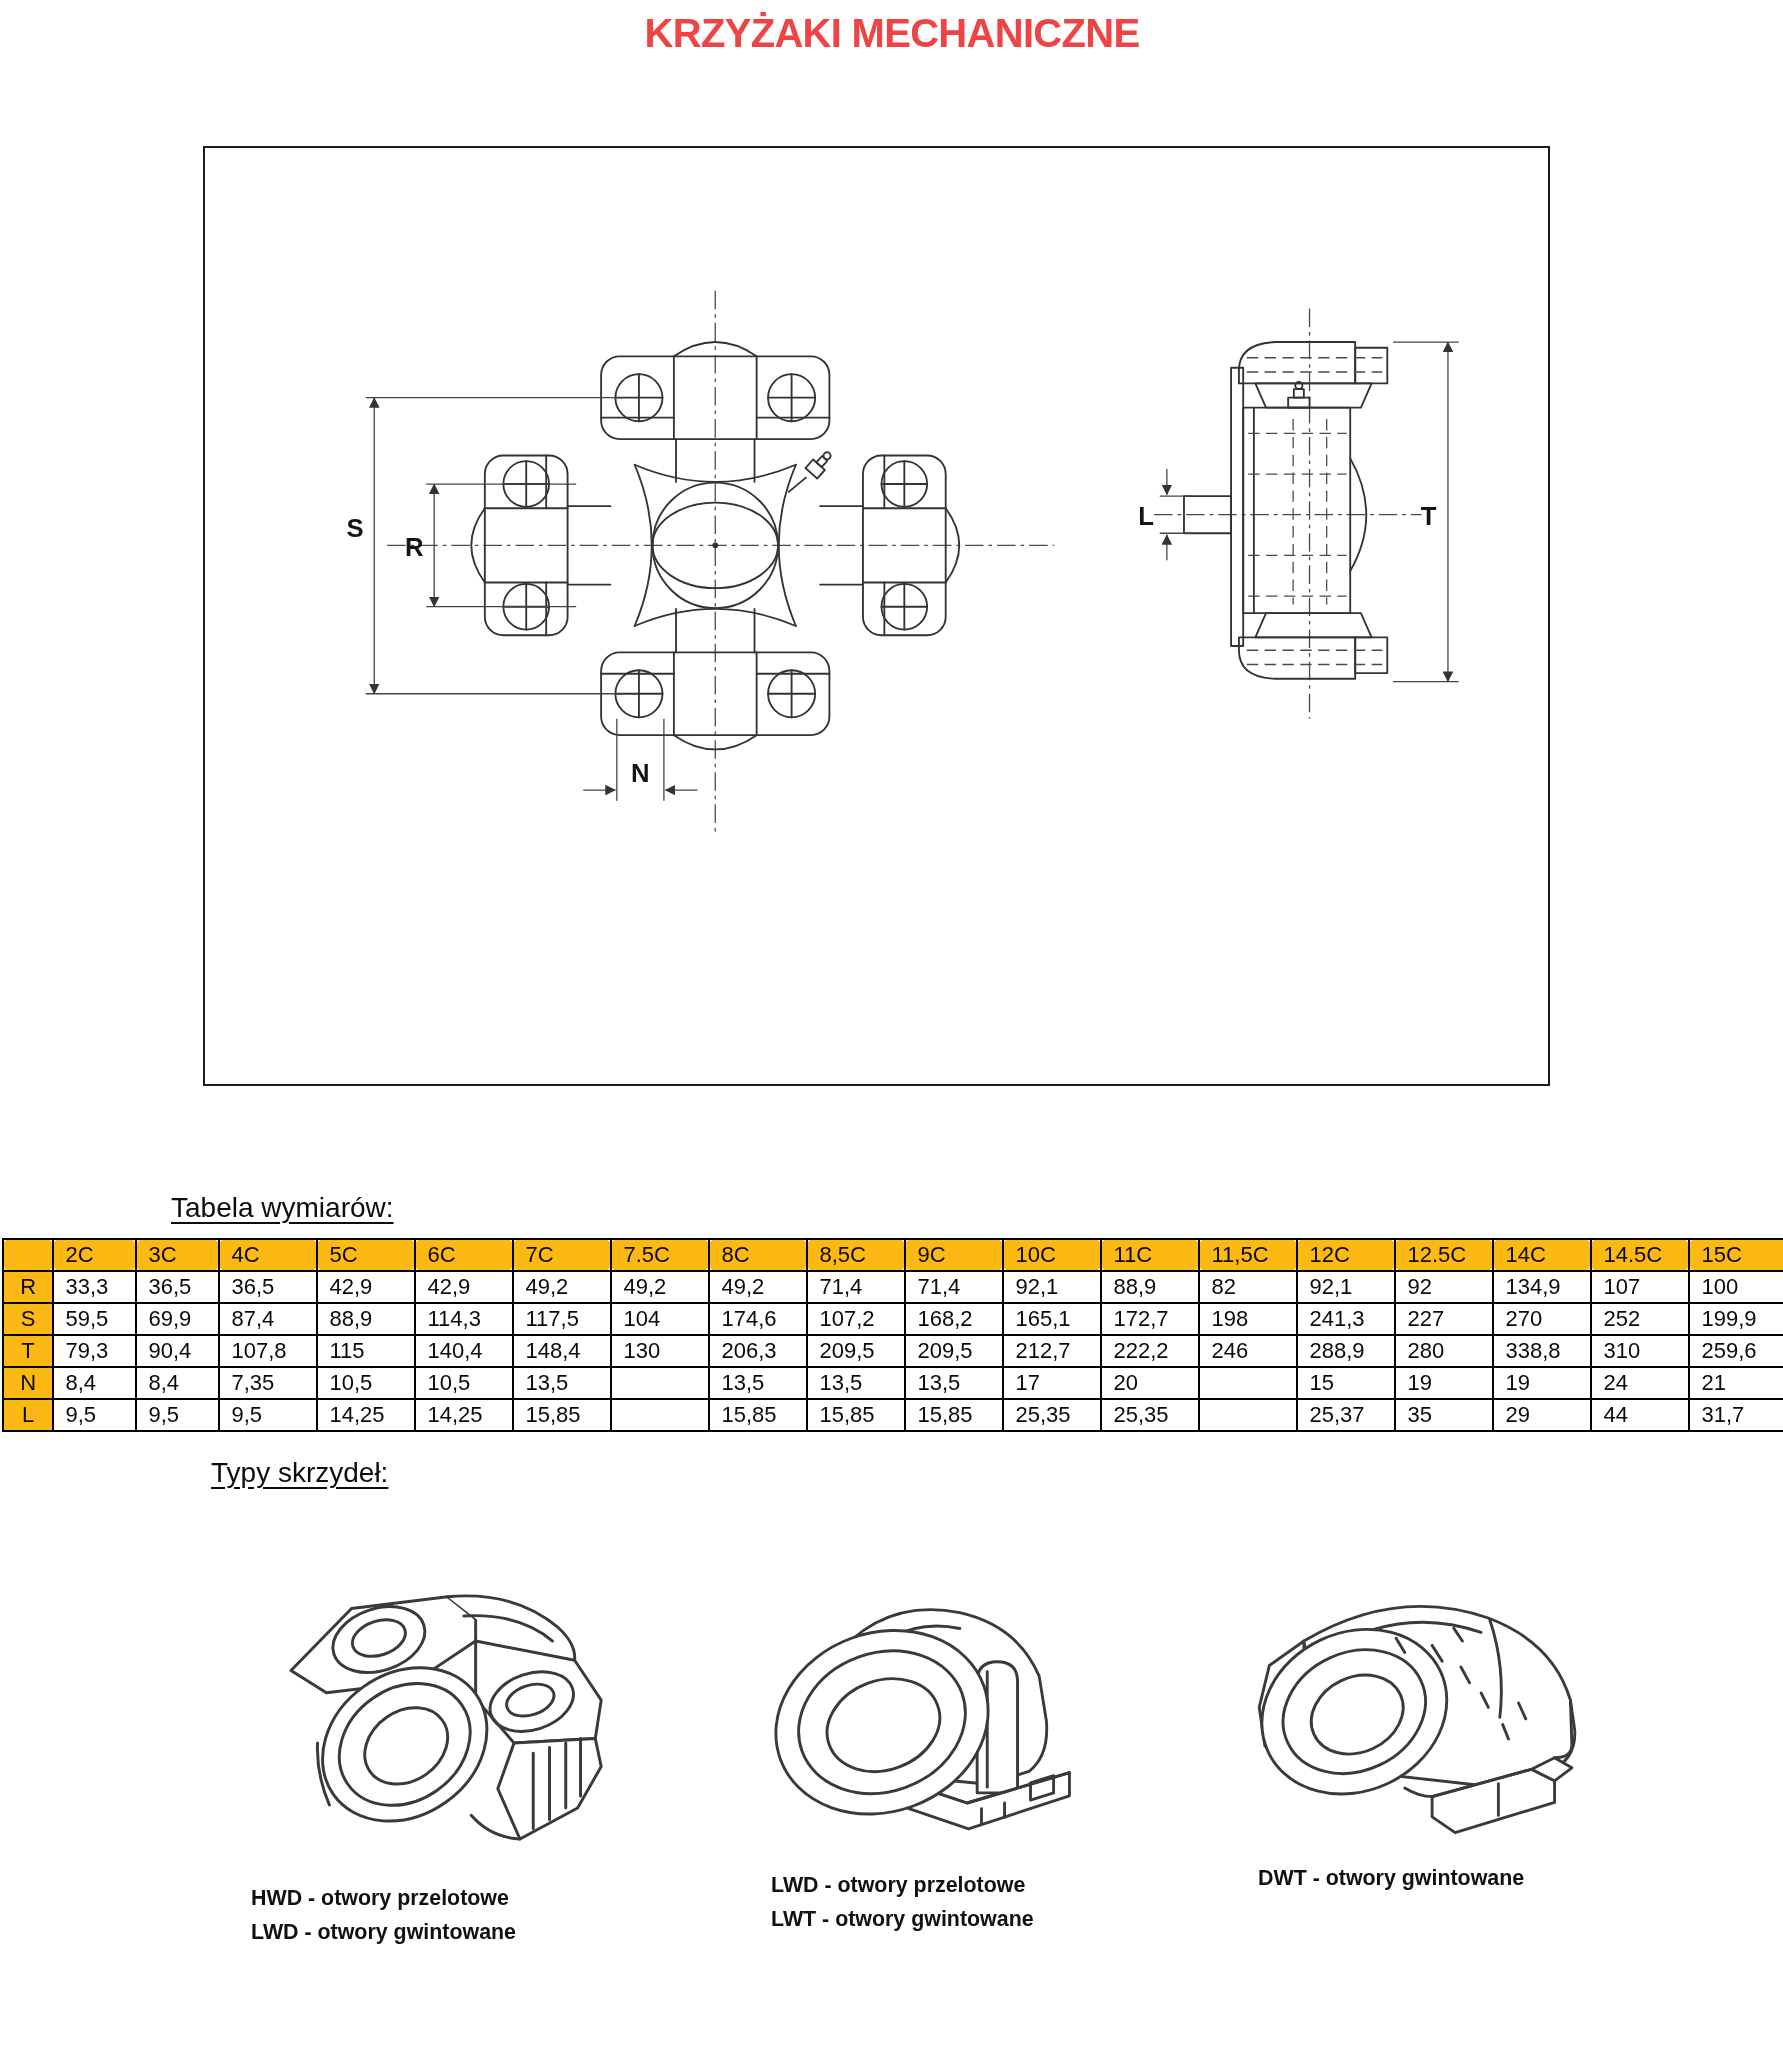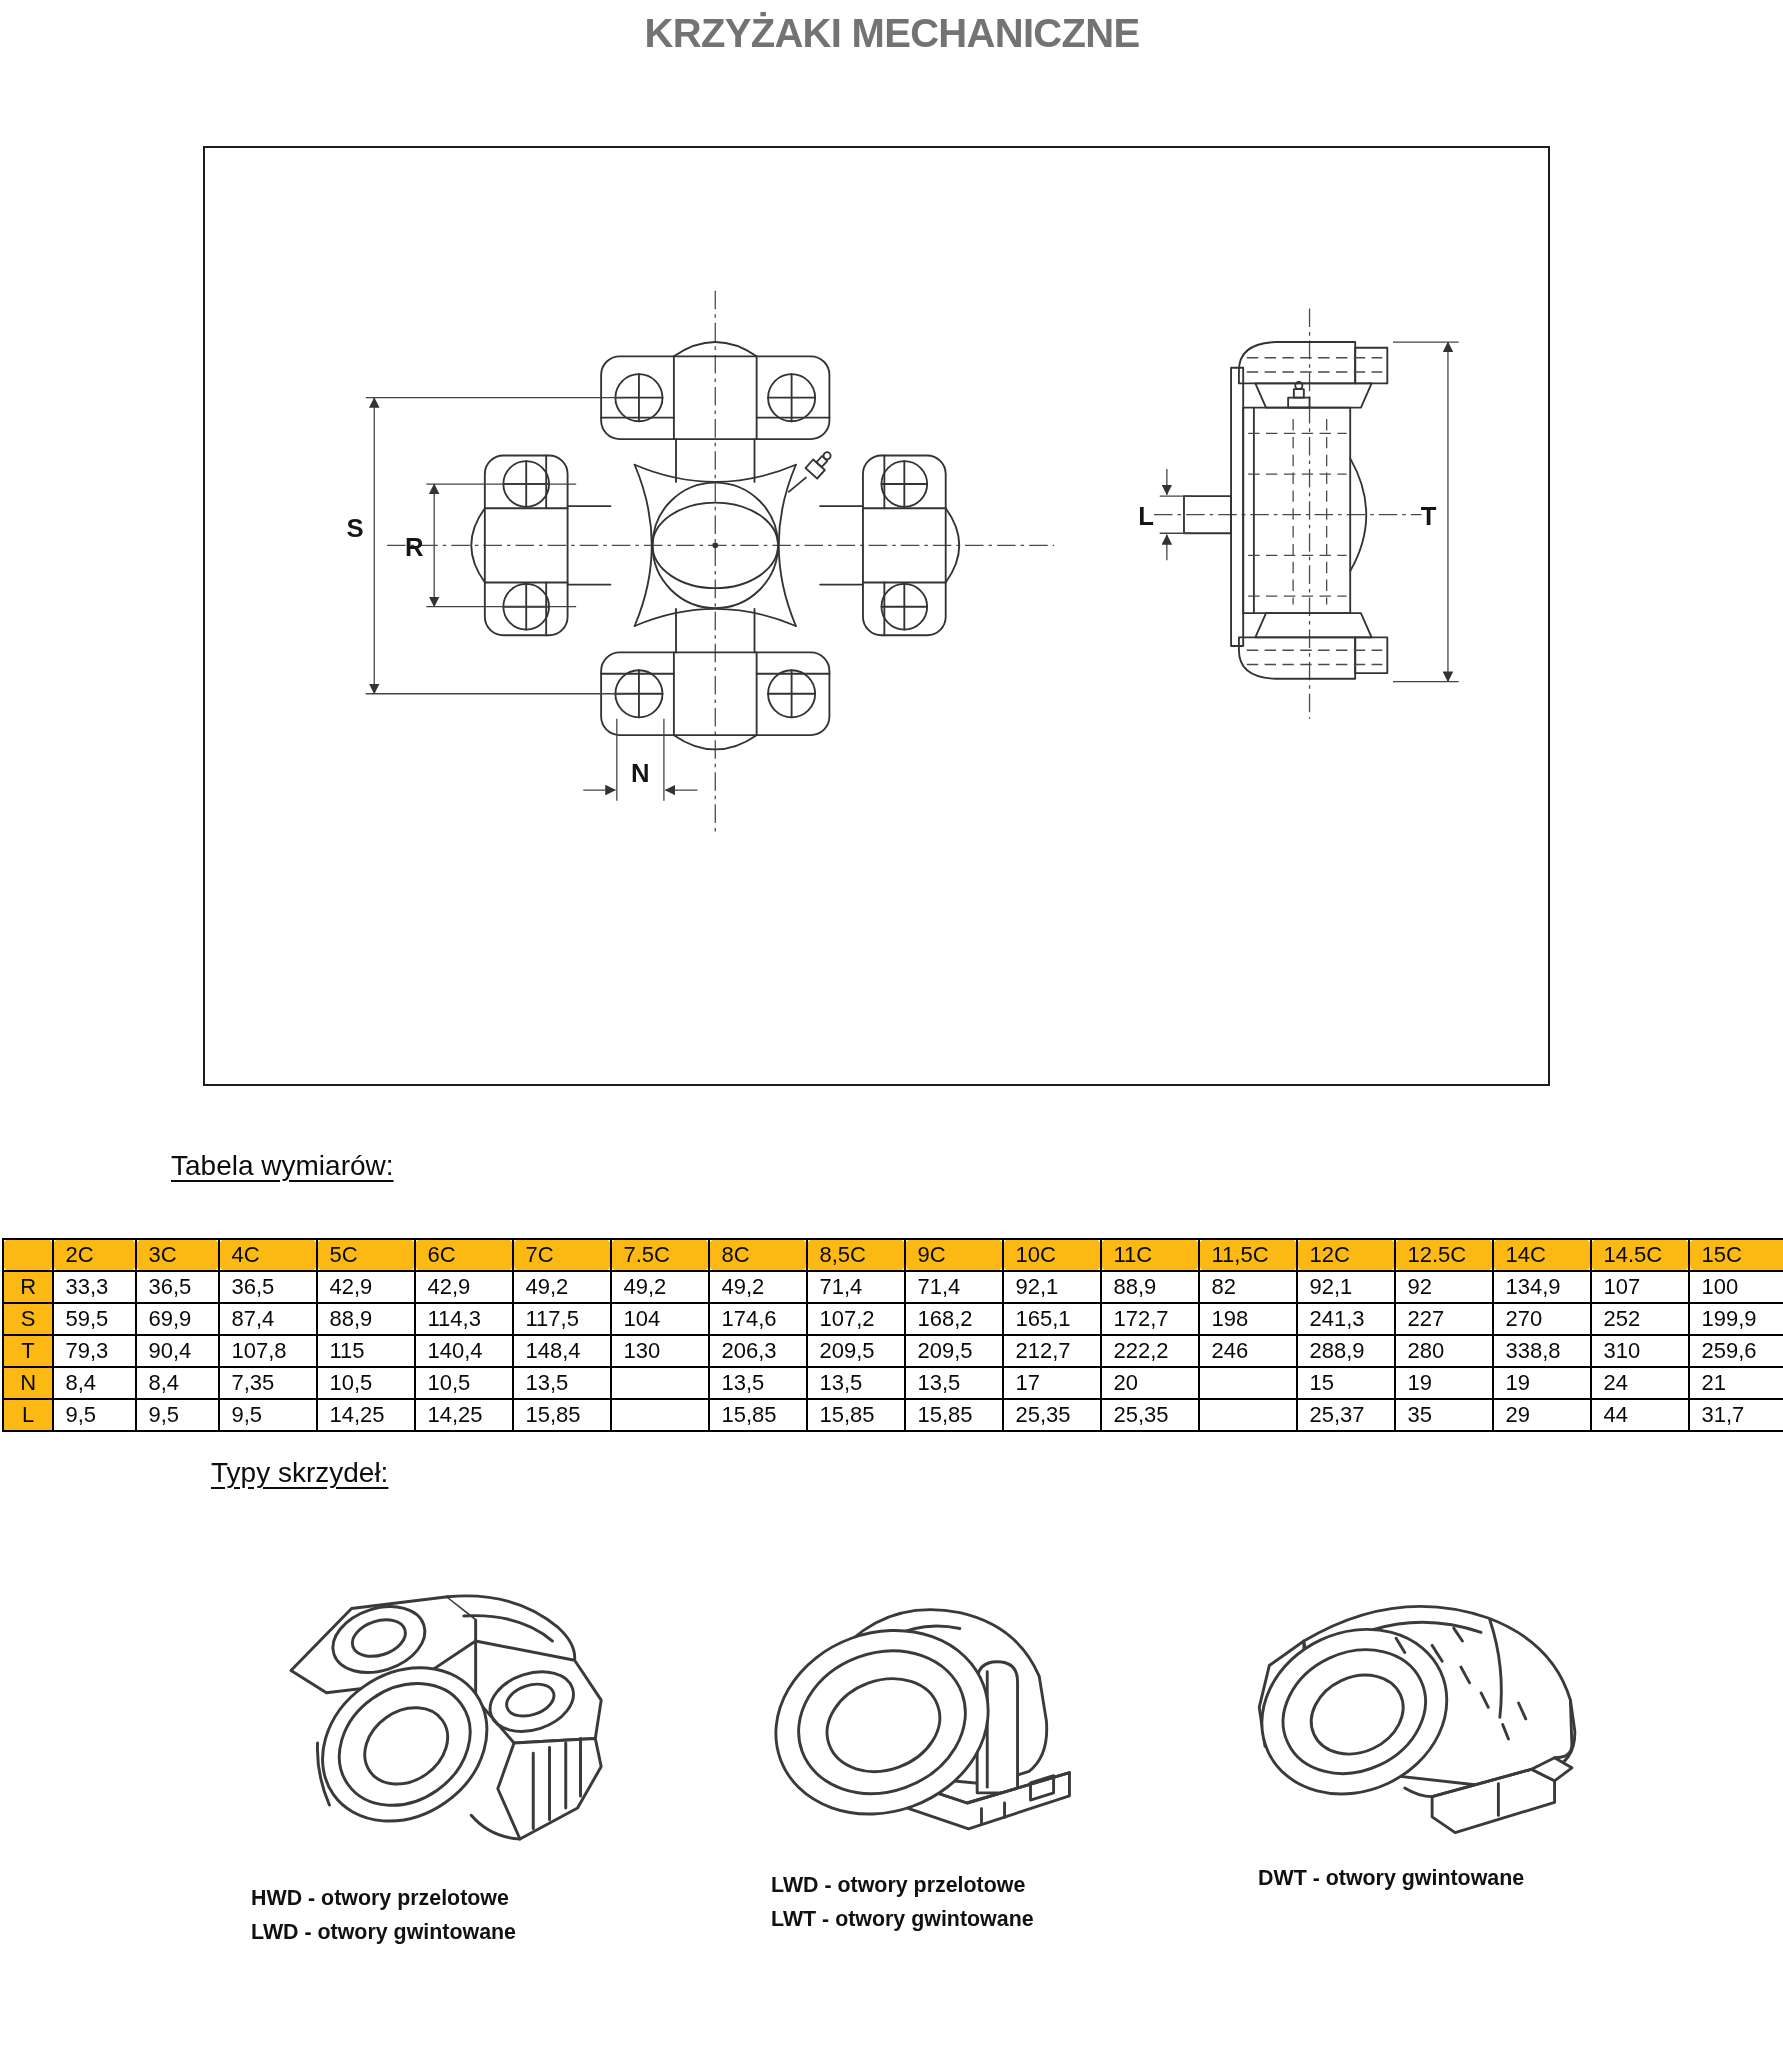--- a/index.html
+++ b/index.html
@@ -1,28 +1,28 @@
 <!DOCTYPE html>
 <html style="font-size:11.4px"><head>
 <meta charset="utf-8">
 <style>
   html,body{margin:0;padding:0;background:#ffffff;}
   .page{position:relative;width:1784px;height:2066px;background:#ffffff;
         font-family:"Liberation Sans",sans-serif;color:#000;overflow:hidden;}
 
   .title{position:absolute;top:11.4px;left:0;width:100%;text-align:center;
-         font-size:40px;font-weight:bold;letter-spacing:-0.7px;color:#737373;}
+         font-size:40px;font-weight:bold;letter-spacing:-0.7px;color:#ef4444;}
 
   .frame{position:absolute;left:203px;top:146px;width:1343px;height:936px;
          border:2.9px solid #1c1c1c;background:#fff;}
   .frame svg{display:block;width:100%;height:100%;}
 
   .sec-heading{position:absolute;font-size:28px;color:#0d0d0d;
                text-decoration:underline;text-underline-offset:5px;}
-  #heading-dimensions{left:171px;top:1150px;}
+  #heading-dimensions{left:171px;top:1192px;}
   #heading-types{left:171px;top:1457px;margin-left:40px;}
 
   .dim-table{position:absolute;left:2.1px;top:1238px;width:1779px;
              border-collapse:collapse;table-layout:fixed;
              border:2.1px solid #000;}
   .dim-table th,.dim-table td{border:2.1px solid #000;height:30px;
              font-size:22px;font-weight:400;text-align:left;
              padding:0 0 0 11.4px;white-space:nowrap;overflow:hidden;color:#0a0a0a;}
   .dim-table thead th{background:#FCB813;border-radius:7px;}
   .dim-table tbody th{background:#FCB813;text-align:center;padding:0;}

